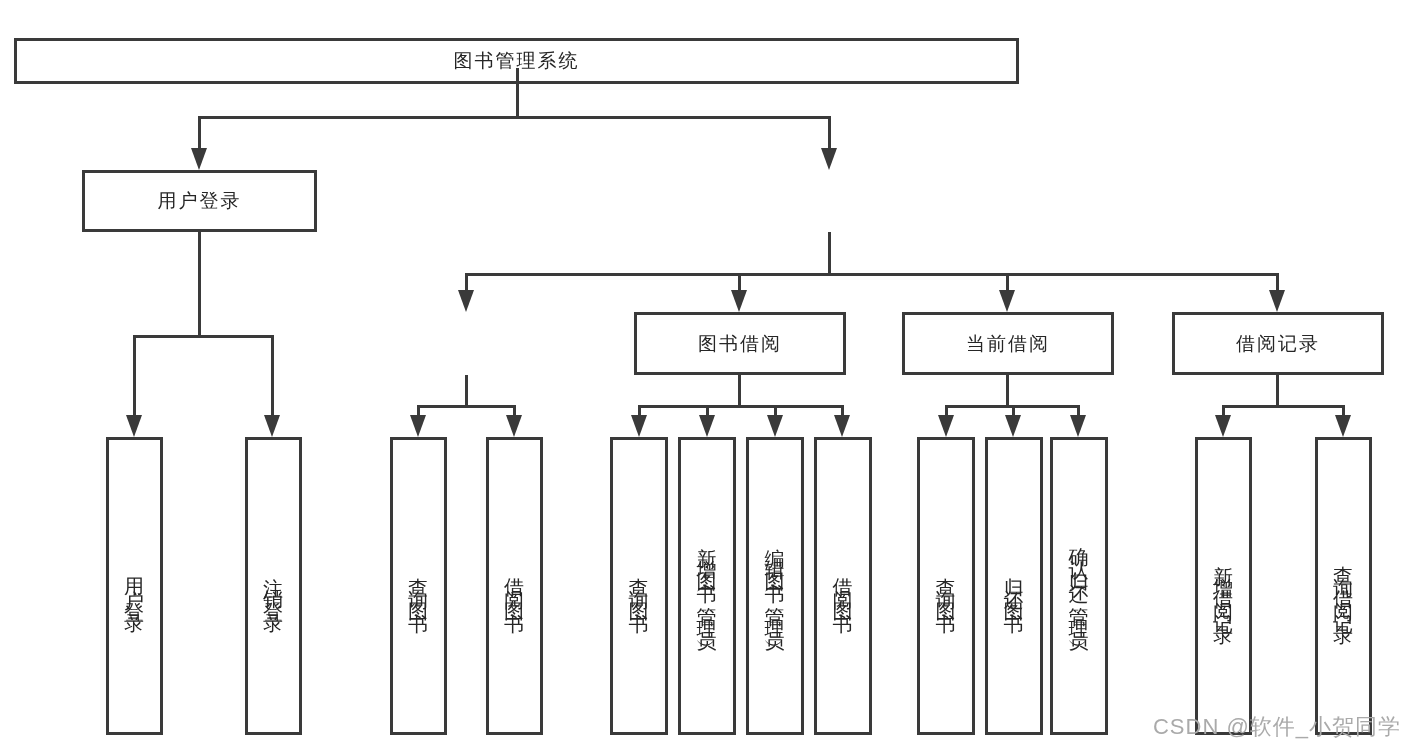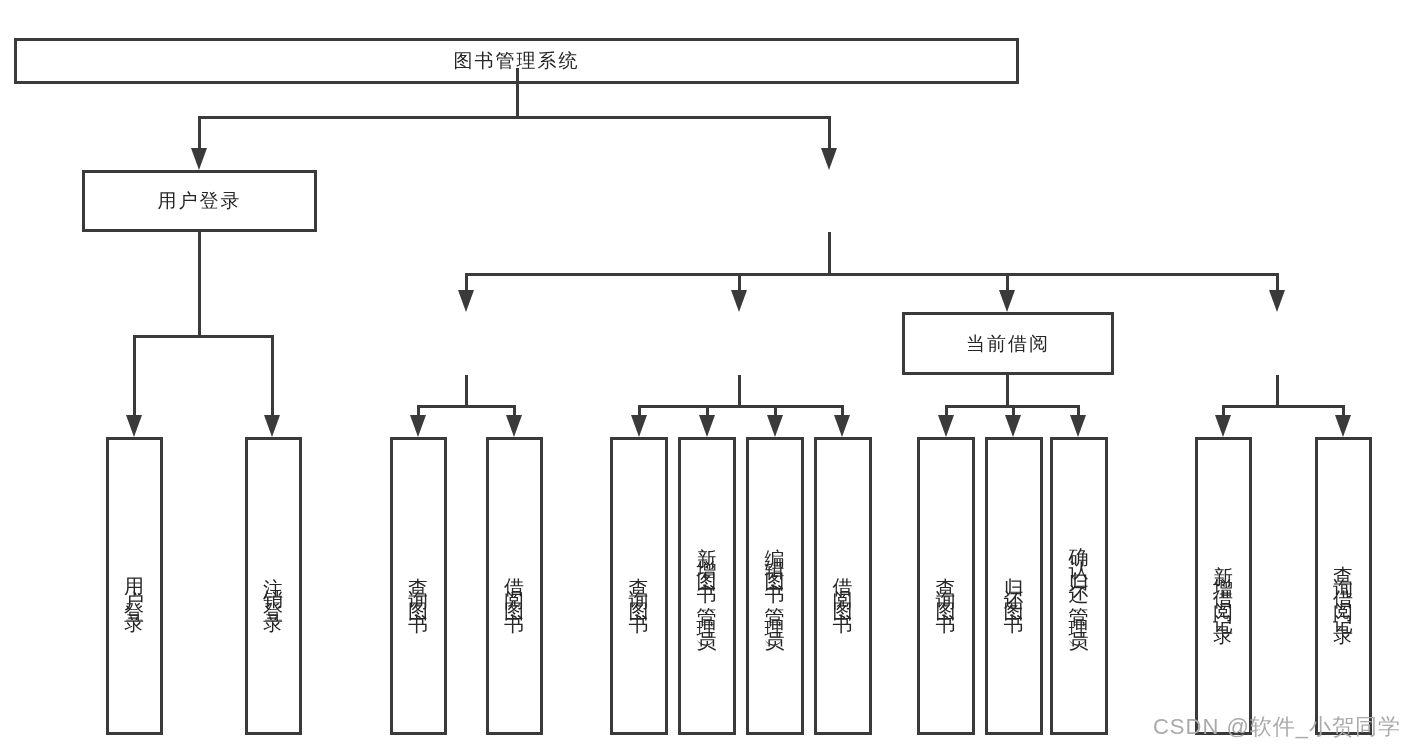--- a/index.html
+++ b/index.html
@@ -81,21 +81,23 @@
   <div class="h-line" style="left:465px; top:273px; width:814px;"></div>
   <div class="v-line" style="left:465px; top:273px; height:20px;"></div>
   <div class="arrow" style="left:458px; top:290px;"></div>
   <div class="v-line" style="left:738px; top:273px; height:20px;"></div>
   <div class="arrow" style="left:731px; top:290px;"></div>
   <div class="v-line" style="left:1006px; top:273px; height:20px;"></div>
   <div class="arrow" style="left:999px; top:290px;"></div>
   <div class="v-line" style="left:1276px; top:273px; height:20px;"></div>
   <div class="arrow" style="left:1269px; top:290px;"></div>
 
+  <div class="node h-node" style="left:634px; top:312px; width:212px; height:63px;">图书借阅</div>
   <div class="node h-node" style="left:902px; top:312px; width:212px; height:63px;">当前借阅</div>
+  <div class="node h-node" style="left:1172px; top:312px; width:212px; height:63px;">借阅记录</div>
 
   <div class="v-line" style="left:465px; top:375px; height:33px;"></div>
   <div class="h-line" style="left:417px; top:405px; width:98px;"></div>
   <div class="v-line" style="left:417px; top:405px; height:12px;"></div>
   <div class="arrow" style="left:410px; top:415px;"></div>
   <div class="v-line" style="left:513px; top:405px; height:12px;"></div>
   <div class="arrow" style="left:506px; top:415px;"></div>
 
   <div class="v-line" style="left:738px; top:375px; height:33px;"></div>
   <div class="h-line" style="left:638px; top:405px; width:206px;"></div>

